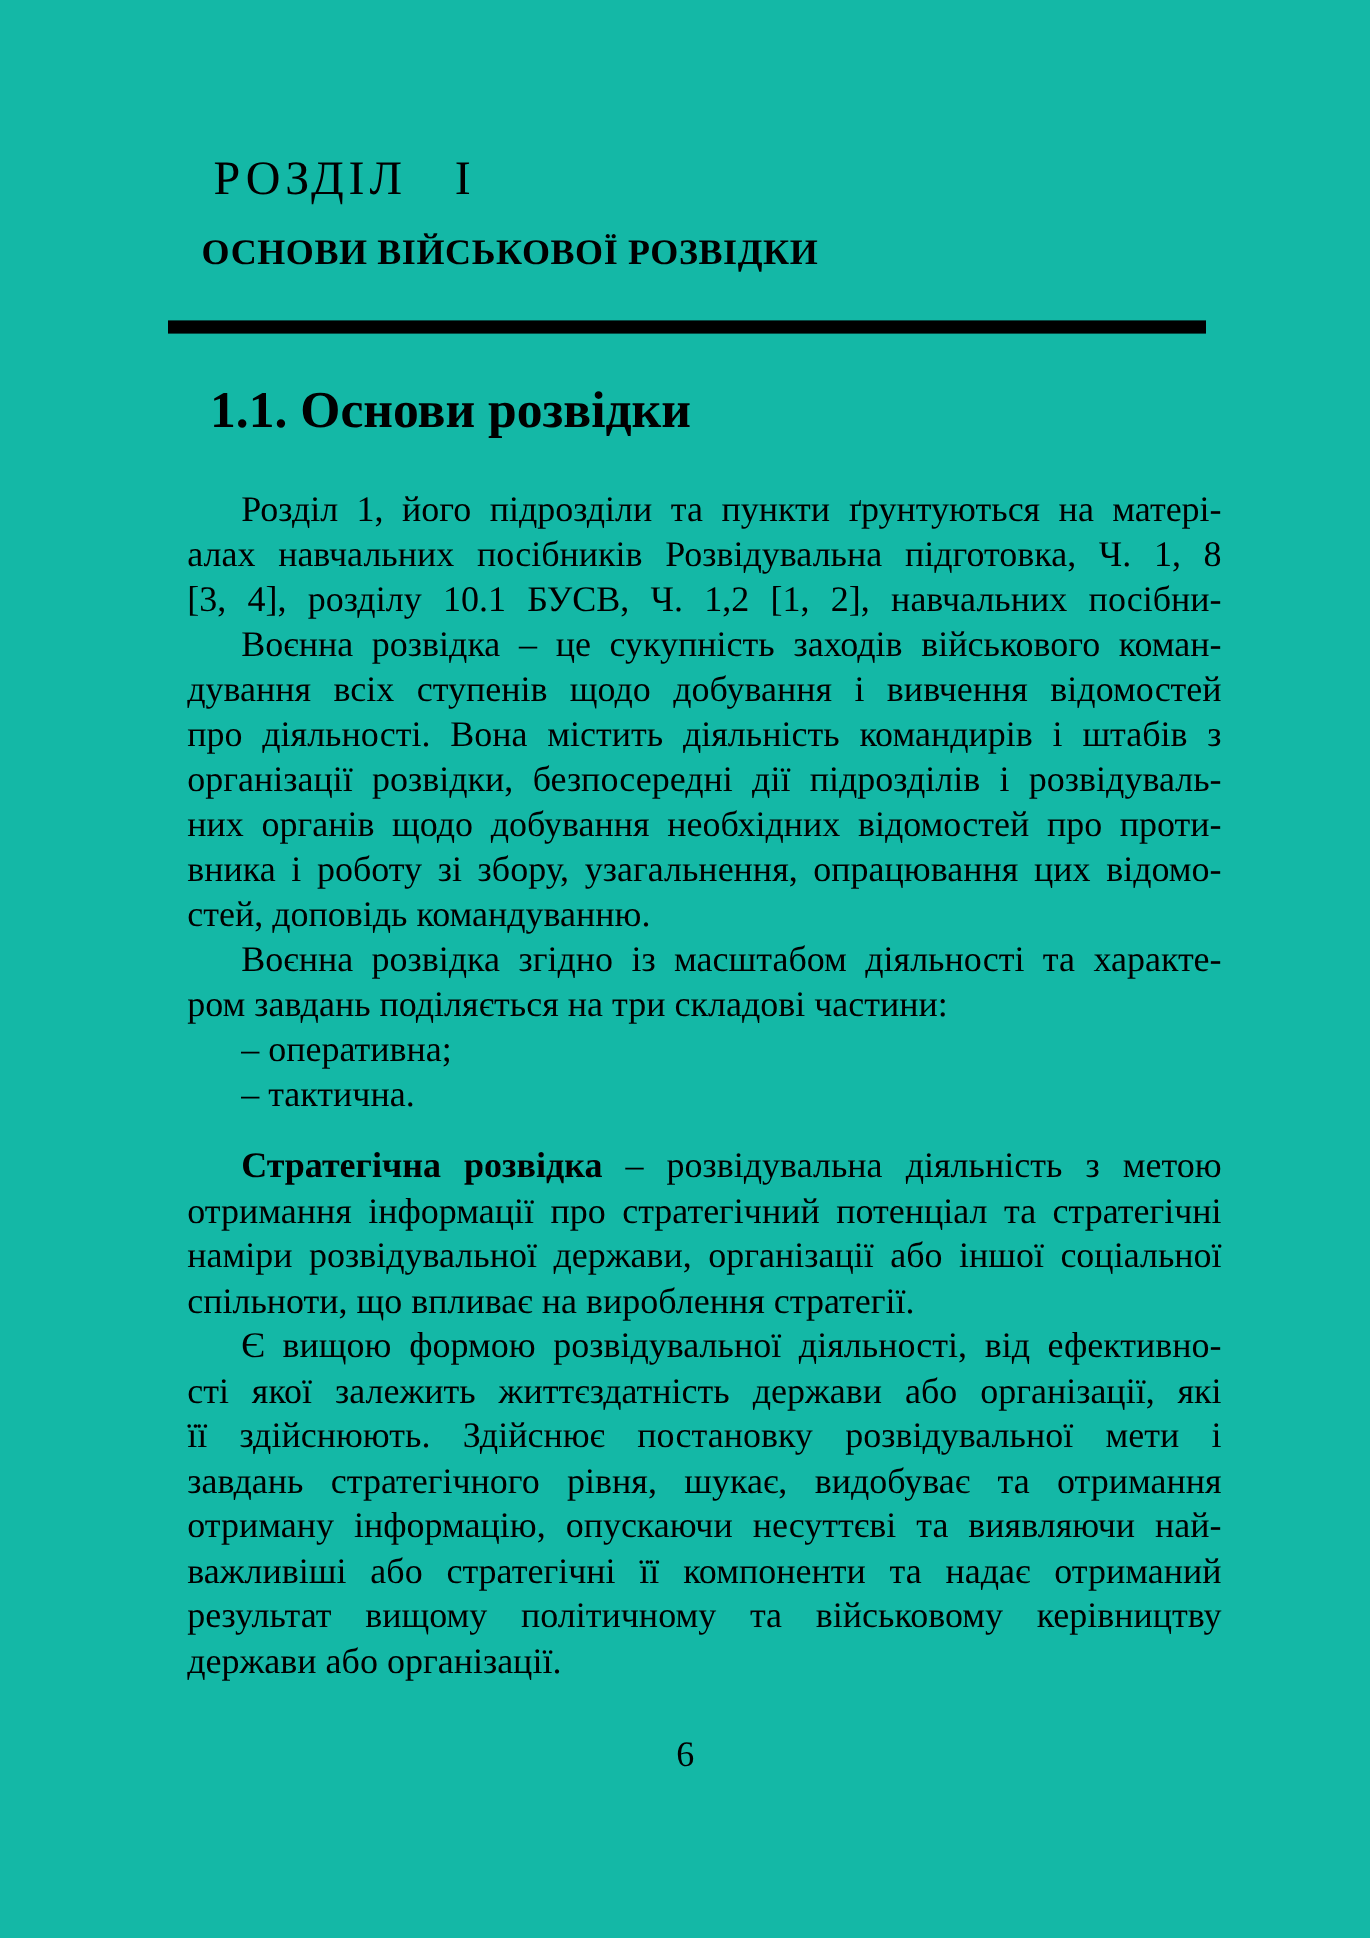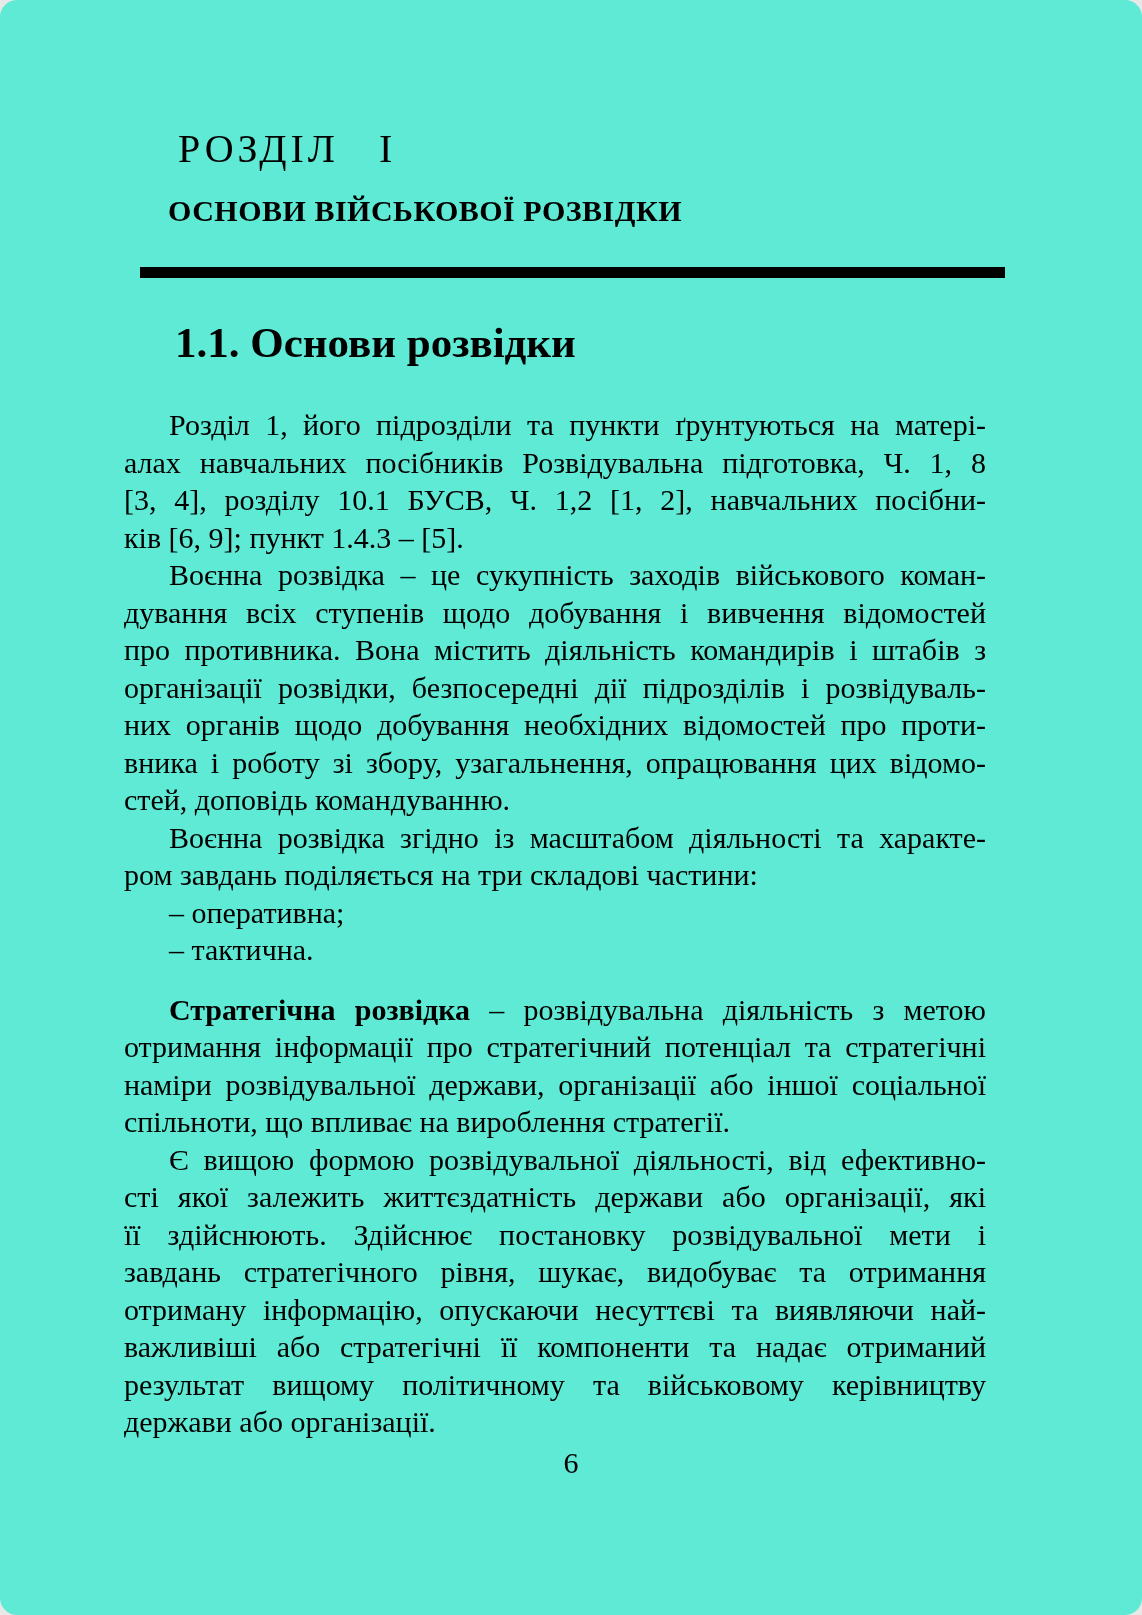--- a/index.html
+++ b/index.html
@@ -1,42 +1,41 @@
 <!DOCTYPE html>
 <html lang="uk"><head>
 <meta charset="utf-8">
 <style>
   html,body { margin:0; padding:0; background:#e8e8e8; }
   .page {
     position:relative; width:1142px; height:1615px; margin:0 auto;
-    background:#5eead4; color:#000;
+    background:#14b8a6; color:#000;
     font-family:"Liberation Serif","DejaVu Serif",serif;
     overflow:hidden;
-    border-radius:17px;
   }
   .chapter-label {
     position:absolute; left:178px; top:128px; margin:0;
     font-size:40px; font-weight:normal; line-height:42px;
     letter-spacing:4px; word-spacing:26px; white-space:nowrap;
   }
   .chapter-title {
     position:absolute; left:168px; top:188px; margin:0;
     font-size:30px; font-weight:bold; line-height:45px;
     letter-spacing:0.5px; white-space:nowrap;
   }
   .rule {
     position:absolute; left:140px; top:267px;
     width:865px; height:11px; background:#000;
   }
   .section-title {
     position:absolute; left:175px; top:320px; margin:0;
     font-size:43px; font-weight:bold; line-height:45px; white-space:nowrap;
   }
   .body-text {
-    position:absolute; left:124px; top:406px; width:862px;
+    position:absolute; left:156px; top:406px; width:862px;
     font-size:30px; line-height:37.5px;
   }
   .block { margin:0; }
   .block.spaced { margin-top:22px; }
   .line { text-align:justify; text-align-last:justify; }
   .line.end { text-align-last:left; }
   .line.indent { text-indent:45px; }
   .line b { font-weight:bold; }
   .page-number {
     position:absolute; left:140px; top:1444px; width:862px;
@@ -49,26 +48,25 @@
 <div class="page">
   <h1 class="chapter-label">РОЗДІЛ І</h1>
   <h2 class="chapter-title">ОСНОВИ ВІЙСЬКОВОЇ РОЗВІДКИ</h2>
   <div class="rule"></div>
   <h3 class="section-title">1.1. Основи розвідки</h3>
   <div class="body-text">
       <div class="block">
         <div class="line indent">Розділ 1, його підрозділи та пункти ґрунтуються на матері-</div>
         <div class="line">алах навчальних посібників Розвідувальна підготовка, Ч. 1, 8</div>
         <div class="line">[3, 4], розділу 10.1 БУСВ, Ч. 1,2 [1, 2], навчальних посібни-</div>
-        <div class="line end">ків [6, 9]; пункт 1.4.3 – [5].</div>
       </div>
       <div class="block">
         <div class="line indent">Воєнна розвідка – це сукупність заходів військового коман-</div>
         <div class="line">дування всіх ступенів щодо добування і вивчення відомостей</div>
-        <div class="line">про противника. Вона містить діяльність командирів і штабів з</div>
+        <div class="line">про діяльності. Вона містить діяльність командирів і штабів з</div>
         <div class="line">організації розвідки, безпосередні дії підрозділів і розвідуваль-</div>
         <div class="line">них органів щодо добування необхідних відомостей про проти-</div>
         <div class="line">вника і роботу зі збору, узагальнення, опрацювання цих відомо-</div>
         <div class="line end">стей, доповідь командуванню.</div>
       </div>
       <div class="block">
         <div class="line indent">Воєнна розвідка згідно із масштабом діяльності та характе-</div>
         <div class="line end">ром завдань поділяється на три складові частини:</div>
       </div>
       <div class="block">

